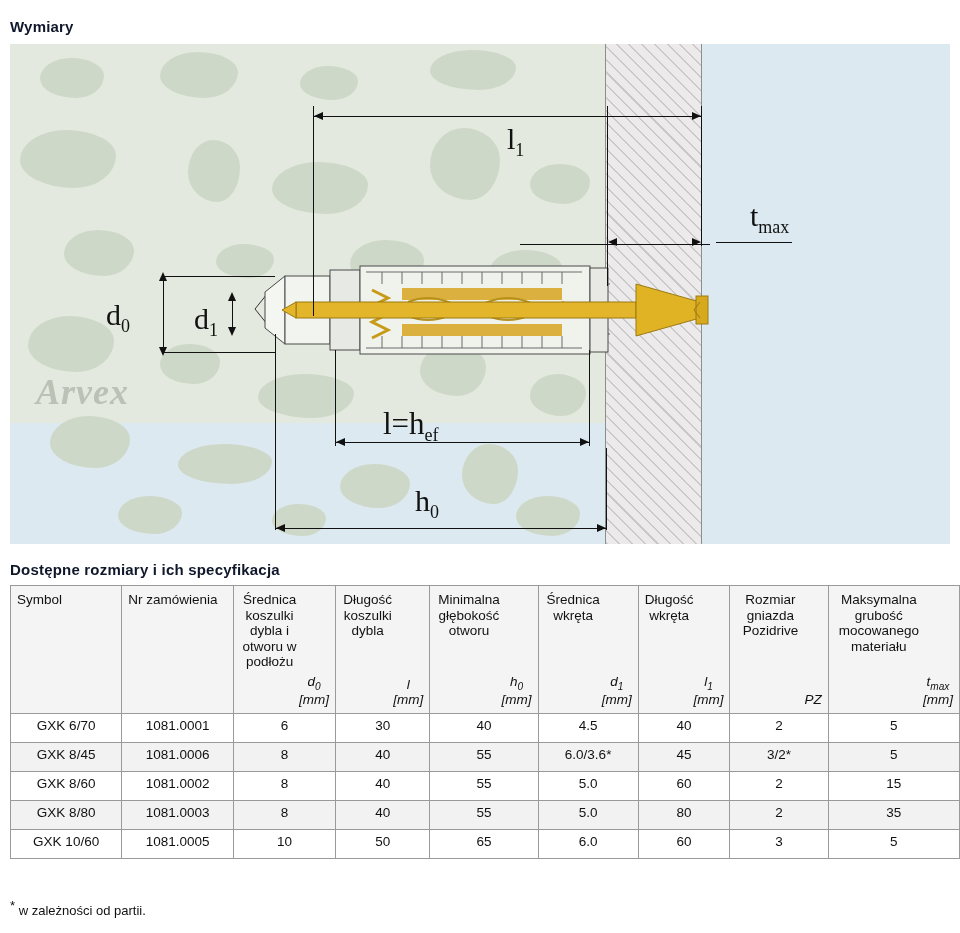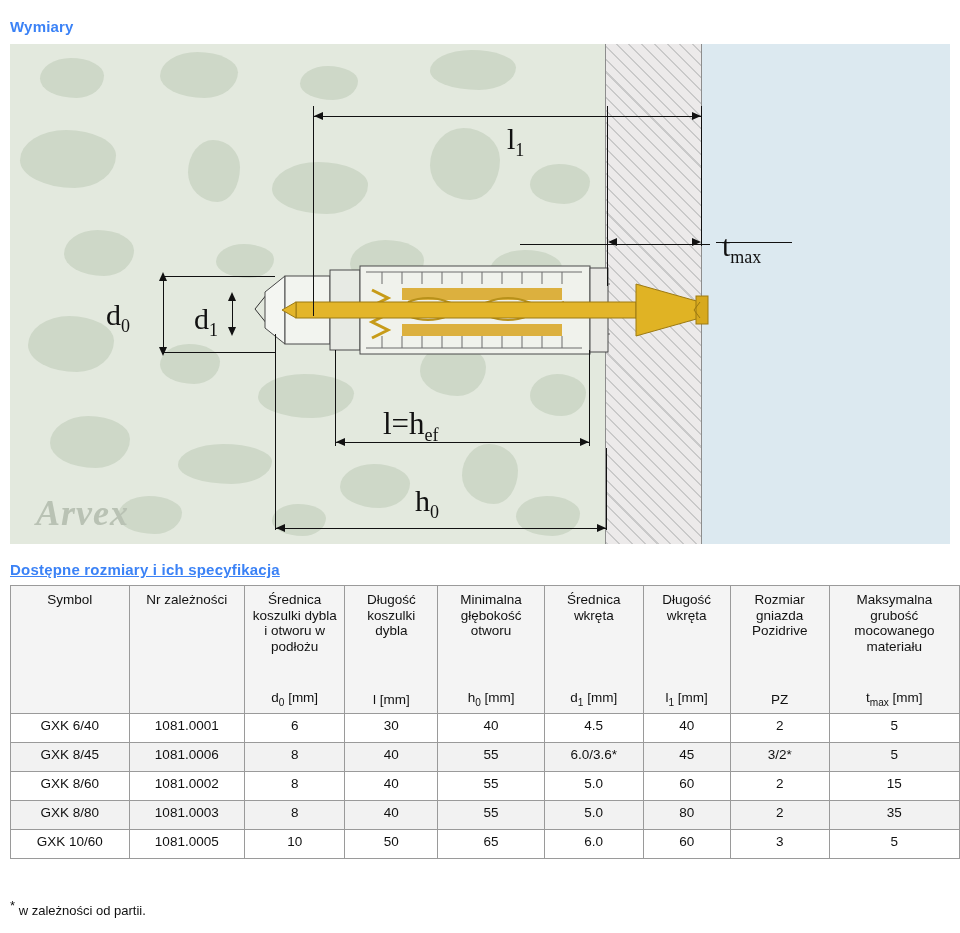--- a/index.html
+++ b/index.html
@@ -16,40 +16,40 @@
   }
   .page {
     position: relative;
     width: 960px;
     height: 933px;
   }
   .section-title {
     position: absolute;
     font-size: 15px;
     font-weight: bold;
-    color: #3b82f6;
+    color: #0f172a;
     letter-spacing: 0.2px;
   }
   #dims-title { left: 10px; top: 18px; }
-  #spec-title { left: 10px; top: 561px; font-size: 15px; text-decoration: underline; }
+  #spec-title { left: 10px; top: 561px; font-size: 15px; }
 
   
   .drawing {
     position: absolute;
     left: 10px;
     top: 44px;
     width: 940px;
     height: 500px;
     background: #dce9f0;
     overflow: hidden;
   }
   .concrete {
     position: absolute;
     left: 0; top: 0;
-    width: 595px; height: 500px;
+    width: 595px; height: 379px;
     background: #e3e9de;
   }
   .blob {
     position: absolute;
     background: #ced8c8;
     border-radius: 48% 52% 43% 57% / 52% 44% 56% 48%;
   }
   .wall {
     position: absolute;
     left: 595px; top: 0;
@@ -139,26 +139,26 @@
     vertical-align: top;
     padding-top: 6px;
     height: 118px;
   }
   .spec-table thead th .unit {
     display: block;
     margin-top: auto;
   }
   .hcell {
     display: flex;
-    flex-direction: column;
+    flex-direction: row;
     justify-content: space-between;
     height: 118px;
   }
   .hcell .top { display: block; }
-  .hcell .unit { display: block; padding-bottom: 2px; }
+  .hcell .unit { display: block; padding-bottom: 2px; font-style: italic; }
   .spec-table tbody td {
     height: 22px;
     line-height: 18px;
   }
   .spec-table tbody tr:nth-child(even) td {
     background: #f2f2f2;
   }
   .col-symbol { width: 110px; text-align: center; }
   .col-order  { width: 105px; }
   .col-d0     { width: 90px; }
@@ -257,21 +257,21 @@
 
     <div class="line-v" style="left:303px; top:62px; height:210px;"></div>
     <div class="line-v" style="left:597px; top:62px; height:180px;"></div>
     <div class="line-h" style="left:303px; top:72px; width:388px;"></div>
     <div class="arrow left" style="left:304px; top:68px;"></div>
     <div class="arrow right" style="left:682px; top:68px;"></div>
     <div class="dim-label" style="left:497px; top:78px;"><span>l</span><sub>1</sub></div>
     <div class="line-v" style="left:691px; top:62px; height:140px;"></div>
 
     <div class="line-h" style="left:510px; top:200px; width:190px;"></div>
-    <div class="dim-label" style="left:712px; top:155px;margin-top:30px;"><span>t</span><sub>max</sub></div>
+    <div class="dim-label" style="left:740px; top:155px;"><span>t</span><sub>max</sub></div>
     <div class="line-h" style="left:706px; top:198px; width:76px;"></div>
     <div class="arrow left" style="left:598px; top:194px;"></div>
     <div class="arrow right" style="left:682px; top:194px;"></div>
 
     <div class="line-v" style="left:153px; top:230px; height:80px;"></div>
     <div class="arrow up" style="left:149px; top:228px;"></div>
     <div class="arrow down" style="left:149px; top:303px;"></div>
     <div class="line-h" style="left:153px; top:232px; width:112px;"></div>
     <div class="line-h" style="left:153px; top:308px; width:112px;"></div>
     <div class="dim-label" style="left:96px; top:254px;"><span>d</span><sub>0</sub></div>
@@ -302,21 +302,21 @@
     <thead>
       <tr>
         <th class="col-symbol">
           <div class="hcell">
               <span class="top">Symbol</span>
               <span class="unit"></span>
             </div>
         </th>
         <th class="col-order">
           <div class="hcell">
-              <span class="top">Nr zależności</span>
+              <span class="top">Nr zamówienia</span>
               <span class="unit"></span>
             </div>
         </th>
         <th class="col-d0">
           <div class="hcell">
               <span class="top">Średnica koszulki dybla i otworu w podłożu</span>
               <span class="unit">d<sub>0</sub> [mm]</span>
             </div>
         </th>
         <th class="col-l">
@@ -352,21 +352,21 @@
         <th class="col-tmax">
           <div class="hcell">
               <span class="top">Maksymalna grubość mocowanego materiału</span>
               <span class="unit">t<sub>max</sub> [mm]</span>
             </div>
         </th>
       </tr>
     </thead>
     <tbody>
       <tr>
-        <td>GXK 6/40</td>
+        <td>GXK 6/70</td>
         <td>1081.0001</td>
         <td>6</td>
         <td>30</td>
         <td>40</td>
         <td>4.5</td>
         <td>40</td>
         <td>2</td>
         <td>5</td>
       </tr>
       <tr>

